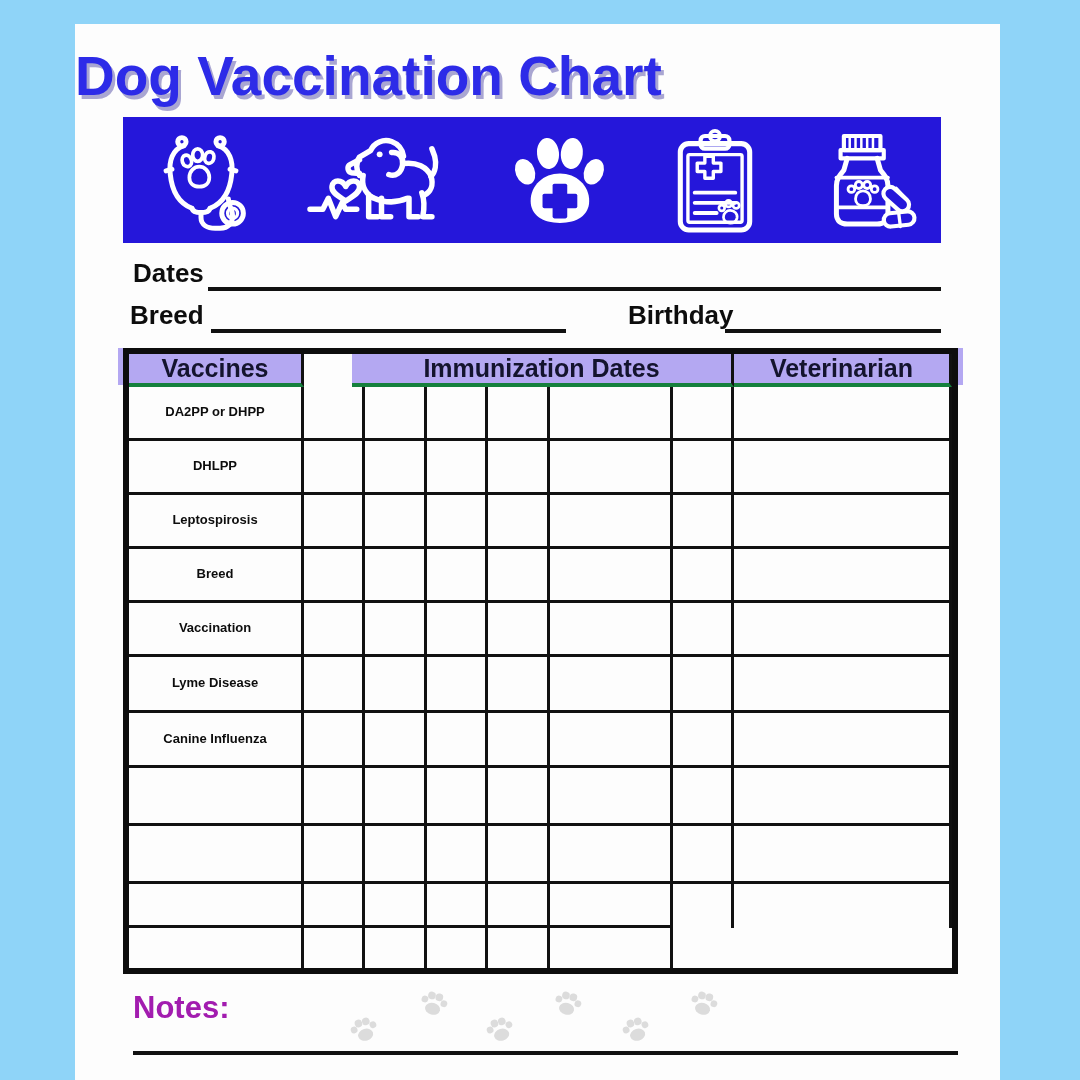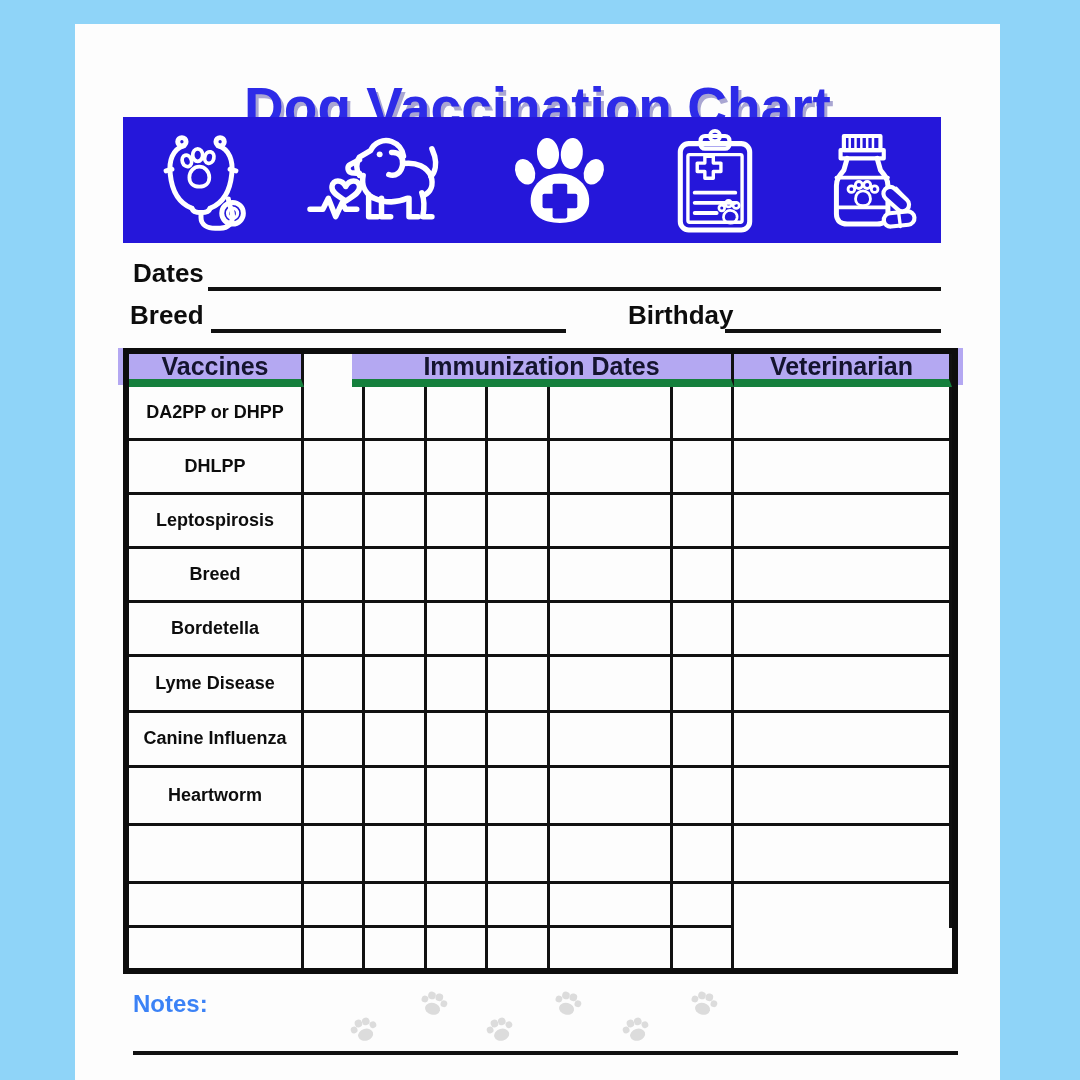--- a/index.html
+++ b/index.html
@@ -7,21 +7,21 @@
     width:1080px;height:1080px;overflow:hidden;position:relative;
     font-family:"Liberation Sans","DejaVu Sans",sans-serif;
     background:#8fd4f8;
   }
   .page{
     position:absolute;left:75px;top:24px;width:925px;height:1056px;
     background:#fdfdfd;
   }
   
   .title{
-    position:absolute;left:0;top:51px;width:925px;text-align:center;
+    position:absolute;left:0;top:20px;width:925px;
     font-size:55px;font-weight:800;letter-spacing:0px;color:#2d2be8;
     text-shadow:3px 4px 0 rgba(100,95,175,.55);
     margin:0;
   }
   
   .banner{
     position:absolute;left:48px;top:93px;width:818px;height:126px;
     background:#2517da;
     display:flex;align-items:center;justify-content:space-around;
   }
@@ -54,30 +54,30 @@
     box-sizing:border-box;
     background:#fdfdfd;
   }
   .cell{
     border-right:3px solid #111;border-bottom:3px solid #111;
     display:flex;align-items:center;justify-content:center;
   }
   .cell:nth-child(9n){border-right:none;}
   .cell:nth-last-child(-n+9){border-bottom:none;}
   .hcell{
-    background:#b4a8f2;border-bottom:8px solid #15803d;
+    background:#b4a8f2;border-bottom:4px solid #15803d;
     font-size:25px;font-weight:800;color:#14142e;
   }
   .vcell{
-    font-size:18px;font-weight:800;color:#0d0d0d;text-align:right;
+    font-size:13px;font-weight:800;color:#0d0d0d;text-align:right;
     line-height:1.1;padding:0 4px;box-sizing:border-box;
   }
   
   .notes-label{
-    position:absolute;left:58px;top:966px;font-size:24px;font-weight:800;color:#3b82f6;
+    position:absolute;left:58px;top:966px;font-size:31px;font-weight:800;color:#a21caf;
   }
   #notes-line{left:58px;top:1026px;width:825px;}
   
   .paw-trail{position:absolute;left:0;top:0;width:925px;height:1056px;pointer-events:none;}
   .wpaw{position:absolute;width:34px;height:34px;}
   .wpaw svg{width:100%;height:100%;fill:#dcdcdc;}
   .wpaw.up{transform:rotate(14deg);}
   .wpaw.down{transform:rotate(-16deg);}
 </style>
 </head>
@@ -239,21 +239,21 @@
         <div class="cell vetcell"></div>
         <div class="cell vcell">Breed</div>
         <div class="cell dcell"></div>
         <div class="cell dcell"></div>
         <div class="cell dcell"></div>
         <div class="cell dcell"></div>
         <div class="cell dcell"></div>
         <div class="cell dcell"></div>
         <div class="cell dcell"></div>
         <div class="cell vetcell"></div>
-        <div class="cell vcell">Bordetella</div>
+        <div class="cell vcell">Vaccination</div>
         <div class="cell dcell"></div>
         <div class="cell dcell"></div>
         <div class="cell dcell"></div>
         <div class="cell dcell"></div>
         <div class="cell dcell"></div>
         <div class="cell dcell"></div>
         <div class="cell dcell"></div>
         <div class="cell vetcell"></div>
         <div class="cell vcell">Lyme Disease</div>
         <div class="cell dcell"></div>
@@ -266,21 +266,20 @@
         <div class="cell vetcell"></div>
         <div class="cell vcell">Canine Influenza</div>
         <div class="cell dcell"></div>
         <div class="cell dcell"></div>
         <div class="cell dcell"></div>
         <div class="cell dcell"></div>
         <div class="cell dcell"></div>
         <div class="cell dcell"></div>
         <div class="cell dcell"></div>
         <div class="cell vetcell"></div>
-        <div class="cell vcell">Heartworm</div>
         <div class="cell dcell"></div>
         <div class="cell dcell"></div>
         <div class="cell dcell"></div>
         <div class="cell dcell"></div>
         <div class="cell dcell"></div>
         <div class="cell dcell"></div>
         <div class="cell dcell"></div>
         <div class="cell vetcell"></div>
         <div class="cell dcell"></div>
         <div class="cell dcell"></div>

